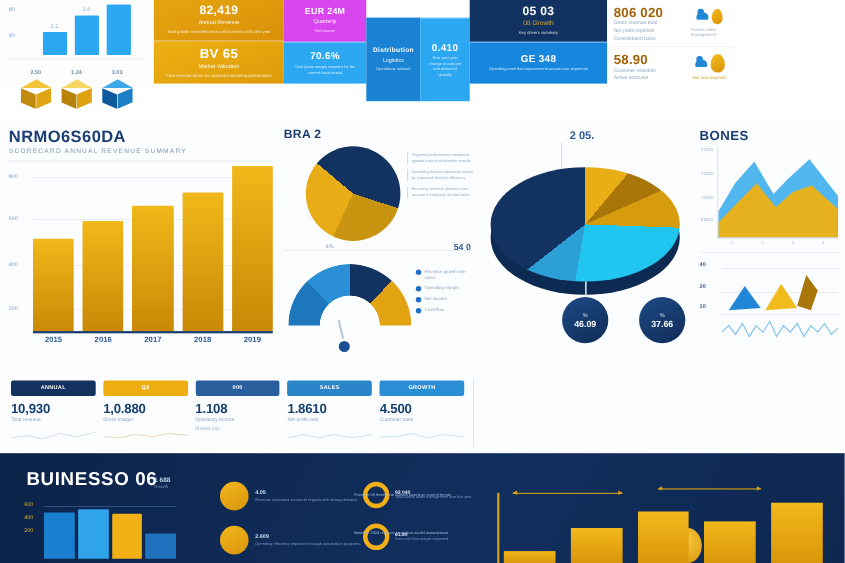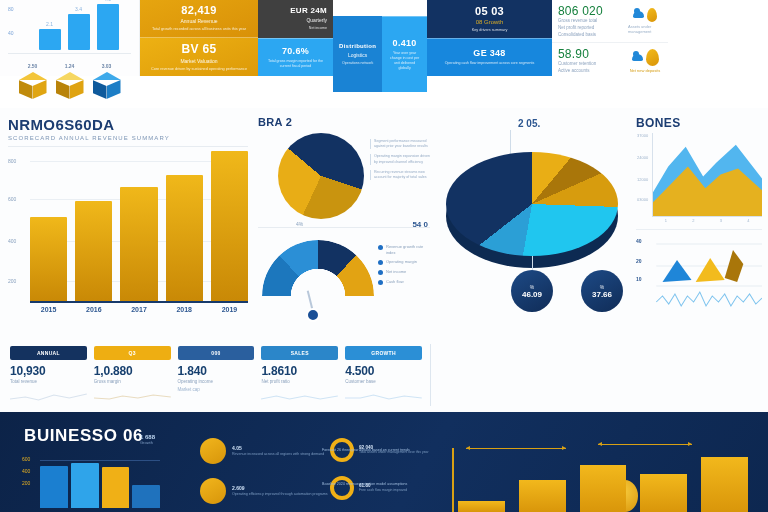--- a/index.html
+++ b/index.html
@@ -33,35 +33,35 @@
 
   .col-gold { width:118px; display:flex; flex-direction:column; }
   .card { flex:1; display:flex; flex-direction:column; align-items:center; justify-content:center; padding:4px 6px; text-align:center; }
   .card .big { font-weight:bold; letter-spacing:.3px; }
   .card .sub { opacity:.92; }
   .card .body { opacity:.8; line-height:1.35; }
   .g1 { background:linear-gradient(160deg,#e6a50f,#d99108); color:#fff; }
   .g2 { background:linear-gradient(160deg,#edb113,#dd9a09); color:#fff; border-top:1px solid #ffffff55; }
 
   .col-blue1 { width:75px; display:flex; flex-direction:column; }
-  .b1 { background:#404040; color:#fff;align-items:flex-end; }
+  .b1 { background:#d946ef; color:#fff; }
   .b2 { background:#2ca7f2; color:#fff; border-top:1px solid #ffffff55;justify-content:center; }
 
   .col-blue2 { width:94px; display:flex; flex-direction:row;margin-top:16px; }
   .b3 { background:#1a83d4; color:#fff; }
   .b4 { background:#2ca7f2; color:#fff; border-top:1px solid #ffffff55; }
 
   .col-navy { width:125px; display:flex; flex-direction:column; }
   .n1 { background:#123262; color:#fff; }
   .n2 { background:#1787dd; color:#fff; border-top:1px solid #ffffff55; }
 
   .col-white { width:116px; display:flex; flex-direction:column; background:#fff; }
   .wcard { flex:1; display:flex; align-items:center; padding:4px 6px; gap:5px; border-bottom:1px solid #eef1f4; }
   .wcard .txt { flex:1; }
-  .wcard .num { font-size:12px; font-weight:normal; color:#15803d; letter-spacing:.2px; }
+  .wcard .num { font-size:12px; font-weight:bold; color:#a16207; letter-spacing:.2px; }
   .wcard .ln { font-size:4.5px; color:#8ea4bf; line-height:1.5; }
   .wc-icons { display:flex; flex-direction:column; align-items:center; gap:2px; width:34px; }
   .ico-row { display:flex; align-items:center; gap:3px; }
   .cloud { width:11px; height:7px; background:#2188d8; border-radius:6px 6px 2px 2px; position:relative; }
   .cloud:before { content:''; position:absolute; left:1px; top:-3px; width:6px; height:6px; border-radius:50%; background:#2188d8; }
   .drop { width:10px; height:14px; background:linear-gradient(150deg,#f3bb1c,#d99408); border-radius:50% 50% 50% 50%/60% 60% 40% 40%; }
   .drop.lg { width:13px; height:17px; }
   .tiny { font-size:4px; color:#9bb0c8; line-height:1.4; }
   .tiny.gold { color:#d59d14; }
 
@@ -475,21 +475,21 @@
         <div class="val">1,0.880</div>
         <div class="lbl">Gross margin</div>
         <div class="spark">
           <svg viewBox="0 0 70 9" preserveAspectRatio="none" style="width:100%;height:100%">
               <polyline points="0,6 14,7 26,4 40,6 54,3 70,5" fill="none" stroke="#e9dcc0" stroke-width="1"></polyline>
             </svg>
         </div>
       </div>
       <div class="kpi">
         <div class="pill p-blue1">000</div>
-        <div class="val">1.840</div>
+        <div class="val">1.108</div>
         <div class="lbl">Operating income</div>
         <div class="lbl2">Market cap</div>
       </div>
       <div class="kpi">
         <div class="pill p-blue2">SALES</div>
         <div class="val">1.8610</div>
         <div class="lbl">Net profit ratio</div>
         <div class="spark">
           <svg viewBox="0 0 70 9" preserveAspectRatio="none" style="width:100%;height:100%">
               <polyline points="0,7 14,4 26,7 40,4 54,7 70,4" fill="none" stroke="#cfe4f5" stroke-width="1"></polyline>

